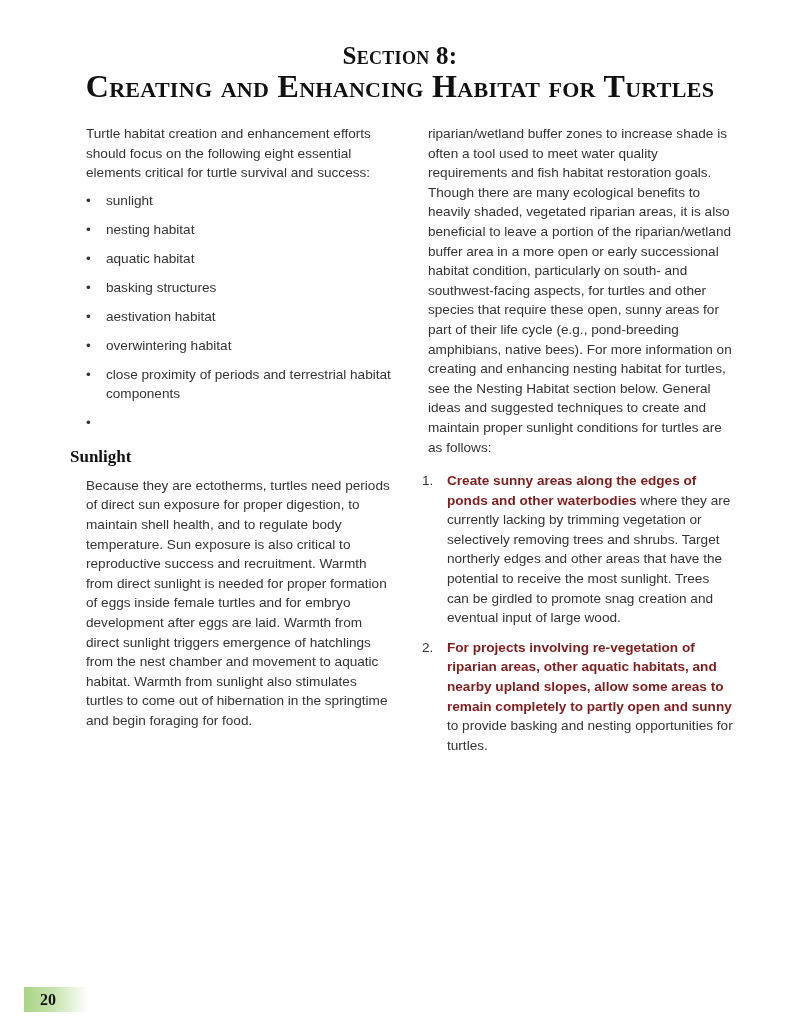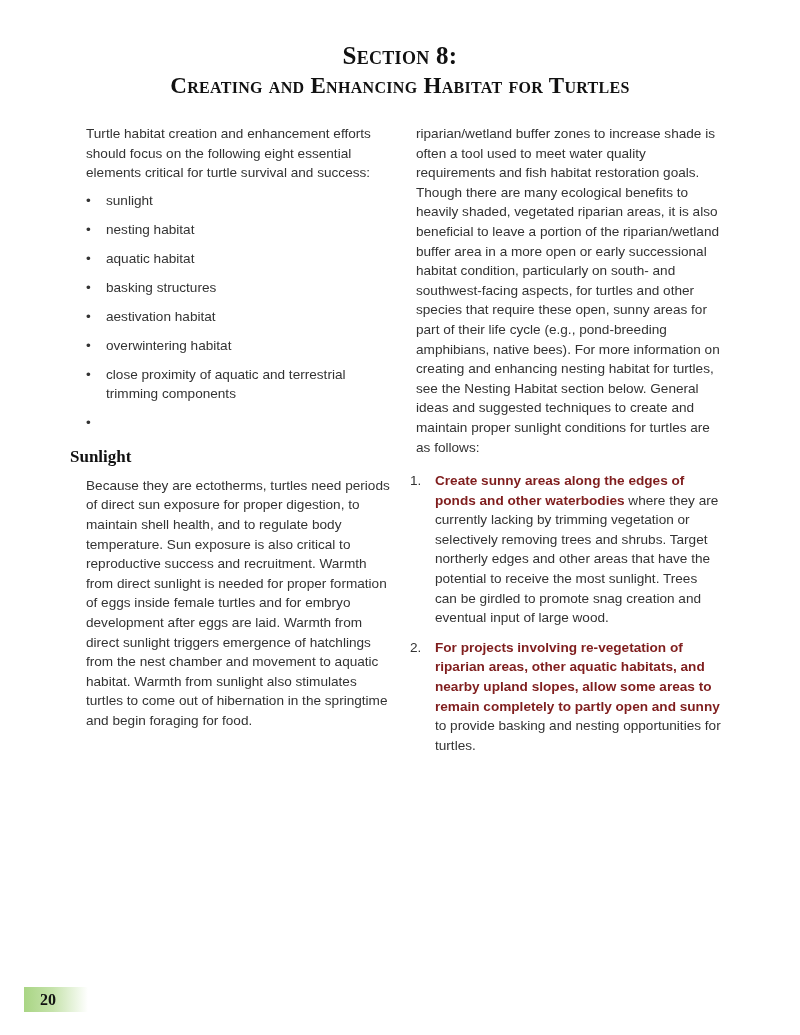--- a/index.html
+++ b/index.html
@@ -1,25 +1,25 @@
 <!DOCTYPE html>
 <html><head>
 <meta charset="utf-8">
 <style>
   html, body { margin: 0; padding: 0; background: #ffffff; }
   body { width: 800px; height: 1035px; position: relative; overflow: hidden; color: #2a2a2a; }
   .title-block { position: absolute; top: 41px; left: 0; width: 800px; text-align: center;
     font-family: "Liberation Serif", "DejaVu Serif", serif; color: #111; font-weight: bold;
     font-variant: small-caps; line-height: 30px; letter-spacing: 0.3px; }
   .title-line1 { font-size: 25px; }
-  .title-line2 { font-size: 23px; }
+  .title-line2 { font-size: 32px; }
   .col { position: absolute; top: 124px; font-family: "Liberation Sans", "DejaVu Sans", sans-serif;
     font-size: 13.6px; line-height: 19.6px; color: #333; }
   .col-left { left: 70px; width: 322px; }
-  .col-right { left: 400px; width: 322px; }
+  .col-right { left: 412px; width: 322px; }
   p { margin: 0 0 8px 16px; }
   ul.bullets { list-style: none; margin: 2px 0 6px 0; padding: 0; }
   ul.bullets li { position: relative; padding-left: 36px; margin-bottom: 9.4px; }
   ul.bullets li .dot { position: absolute; left: 16px; top: 0; }
   h2.sub { font-family: "Liberation Serif", "DejaVu Serif", serif; font-weight: bold; font-size: 17px;
     color: #111; margin: 42px 0 8px 0; line-height: 22px; }
   ol.steps { list-style: none; margin: 14px 0 0 0; padding: 0; }
   ol.steps li { position: relative; padding-left: 35px; margin-bottom: 10px; }
   ol.steps li .num { position: absolute; left: 10px; top: 0; }
   b { color: #7f1d1d; }
@@ -38,21 +38,21 @@
 
 <div class="col col-left">
   <p>Turtle habitat creation and enhancement efforts should focus on the following eight essential elements critical for turtle survival and success:</p>
   <ul class="bullets">
     <li><span class="dot">•</span><span>sunlight</span></li>
     <li><span class="dot">•</span><span>nesting habitat</span></li>
     <li><span class="dot">•</span><span>aquatic habitat</span></li>
     <li><span class="dot">•</span><span>basking structures</span></li>
     <li><span class="dot">•</span><span>aestivation habitat</span></li>
     <li><span class="dot">•</span><span>overwintering habitat</span></li>
-    <li><span class="dot">•</span><span>close proximity of aquatic and terrestrial trimming components</span></li>
+    <li><span class="dot">•</span><span>close proximity of periods and terrestrial habitat components</span></li>
     <li><span class="dot">•</span></li>
   </ul>
   <h2 class="sub">Sunlight</h2>
   <p>Because they are ectotherms, turtles need periods of direct sun exposure for proper digestion, to maintain shell health, and to regulate body temperature. Sun exposure is also critical to reproductive success and recruitment. Warmth from direct sunlight is needed for proper formation of eggs inside female turtles and for embryo development after eggs are laid. Warmth from direct sunlight triggers emergence of hatchlings from the nest chamber and movement to aquatic habitat. Warmth from sunlight also stimulates turtles to come out of hibernation in the springtime and begin foraging for food.</p>
 </div>
 
 <div class="col col-right">
   <p>riparian/wetland buffer zones to increase shade is often a tool used to meet water quality requirements and fish habitat restoration goals. Though there are many ecological benefits to heavily shaded, vegetated riparian areas, it is also beneficial to leave a portion of the riparian/wetland buffer area in a more open or early successional habitat condition, particularly on south- and southwest-facing aspects, for turtles and other species that require these open, sunny areas for part of their life cycle (e.g., pond-breeding amphibians, native bees). For more information on creating and enhancing nesting habitat for turtles, see the Nesting Habitat section below. General ideas and suggested techniques to create and maintain proper sunlight conditions for turtles are as follows:</p>
   <ol class="steps">
     <li>

